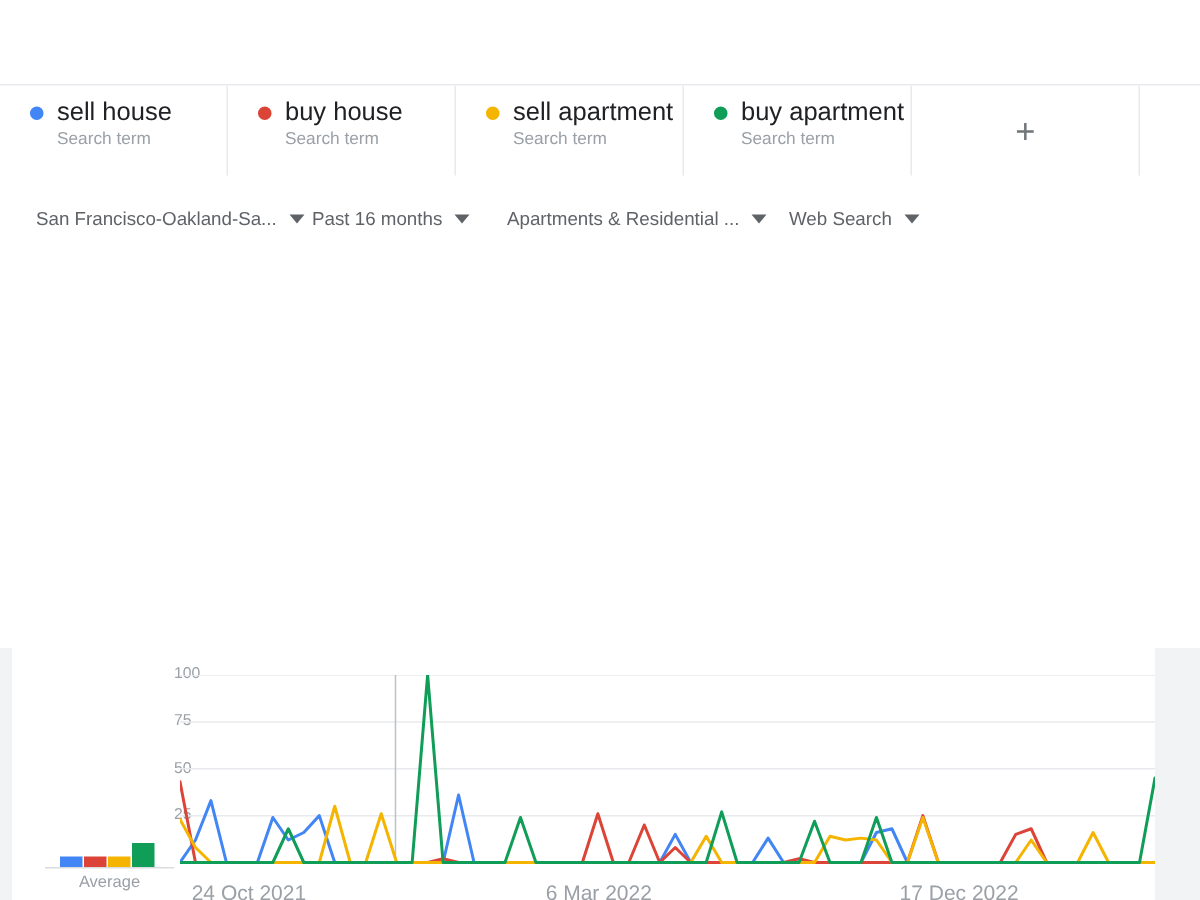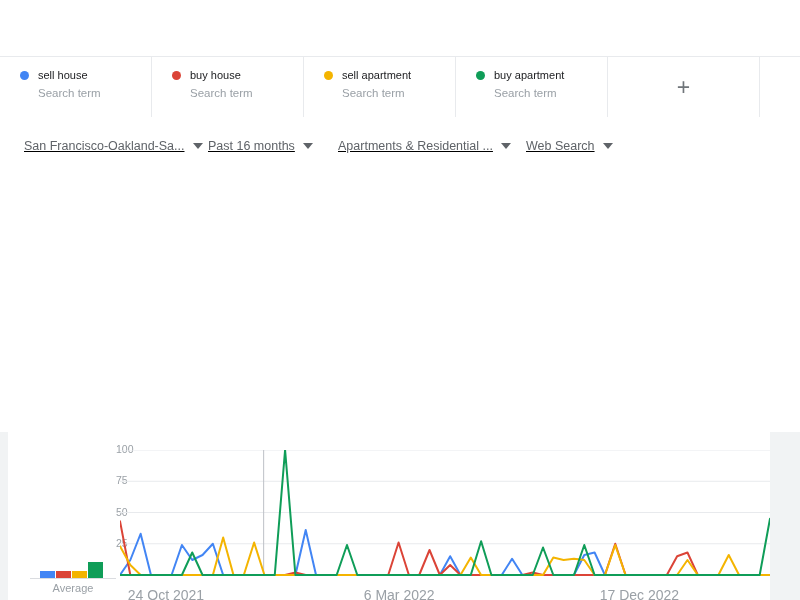--- a/index.html
+++ b/index.html
@@ -20,21 +20,21 @@
   }
   .term-card {
     width: 152px; height: 60px;
     border-right: 1px solid #e8eaed;
     padding: 10px 0 0 20px;
     position: relative;
   }
   .term-head { display: flex; align-items: center; gap: 9px; }
   .term-dot { width: 9px; height: 9px; border-radius: 50%; flex: 0 0 9px; }
   .term-label {
-    font-size: 11px; color: #202124; line-height: 16px;
+    font-size: 17px; color: #202124; line-height: 16px;
     white-space: nowrap;
   }
   .term-sub {
     font-size: 11.5px; color: #9aa0a6; line-height: 14px;
     margin-top: 3px; margin-left: 18px;
   }
   #add-term-card {
     width: 152px; height: 60px;
     border-right: 1px solid #e8eaed;
     display: flex; align-items: center; justify-content: center;
@@ -47,21 +47,20 @@
 
   
   #filters-row {
     position: absolute; left: 0; top: 130px;
     width: 800px; height: 32px;
   }
   .filter {
     position: absolute; top: 0;
     display: flex; align-items: center; gap: 8px;
     height: 32px;
-    text-decoration: underline;
   }
   .filter-text {
     font-size: 12.5px; color: #5f6368; white-space: nowrap;
   }
   .caret {
     width: 0; height: 0;
     border-left: 5px solid transparent;
     border-right: 5px solid transparent;
     border-top: 6px solid #5f6368;
   }

